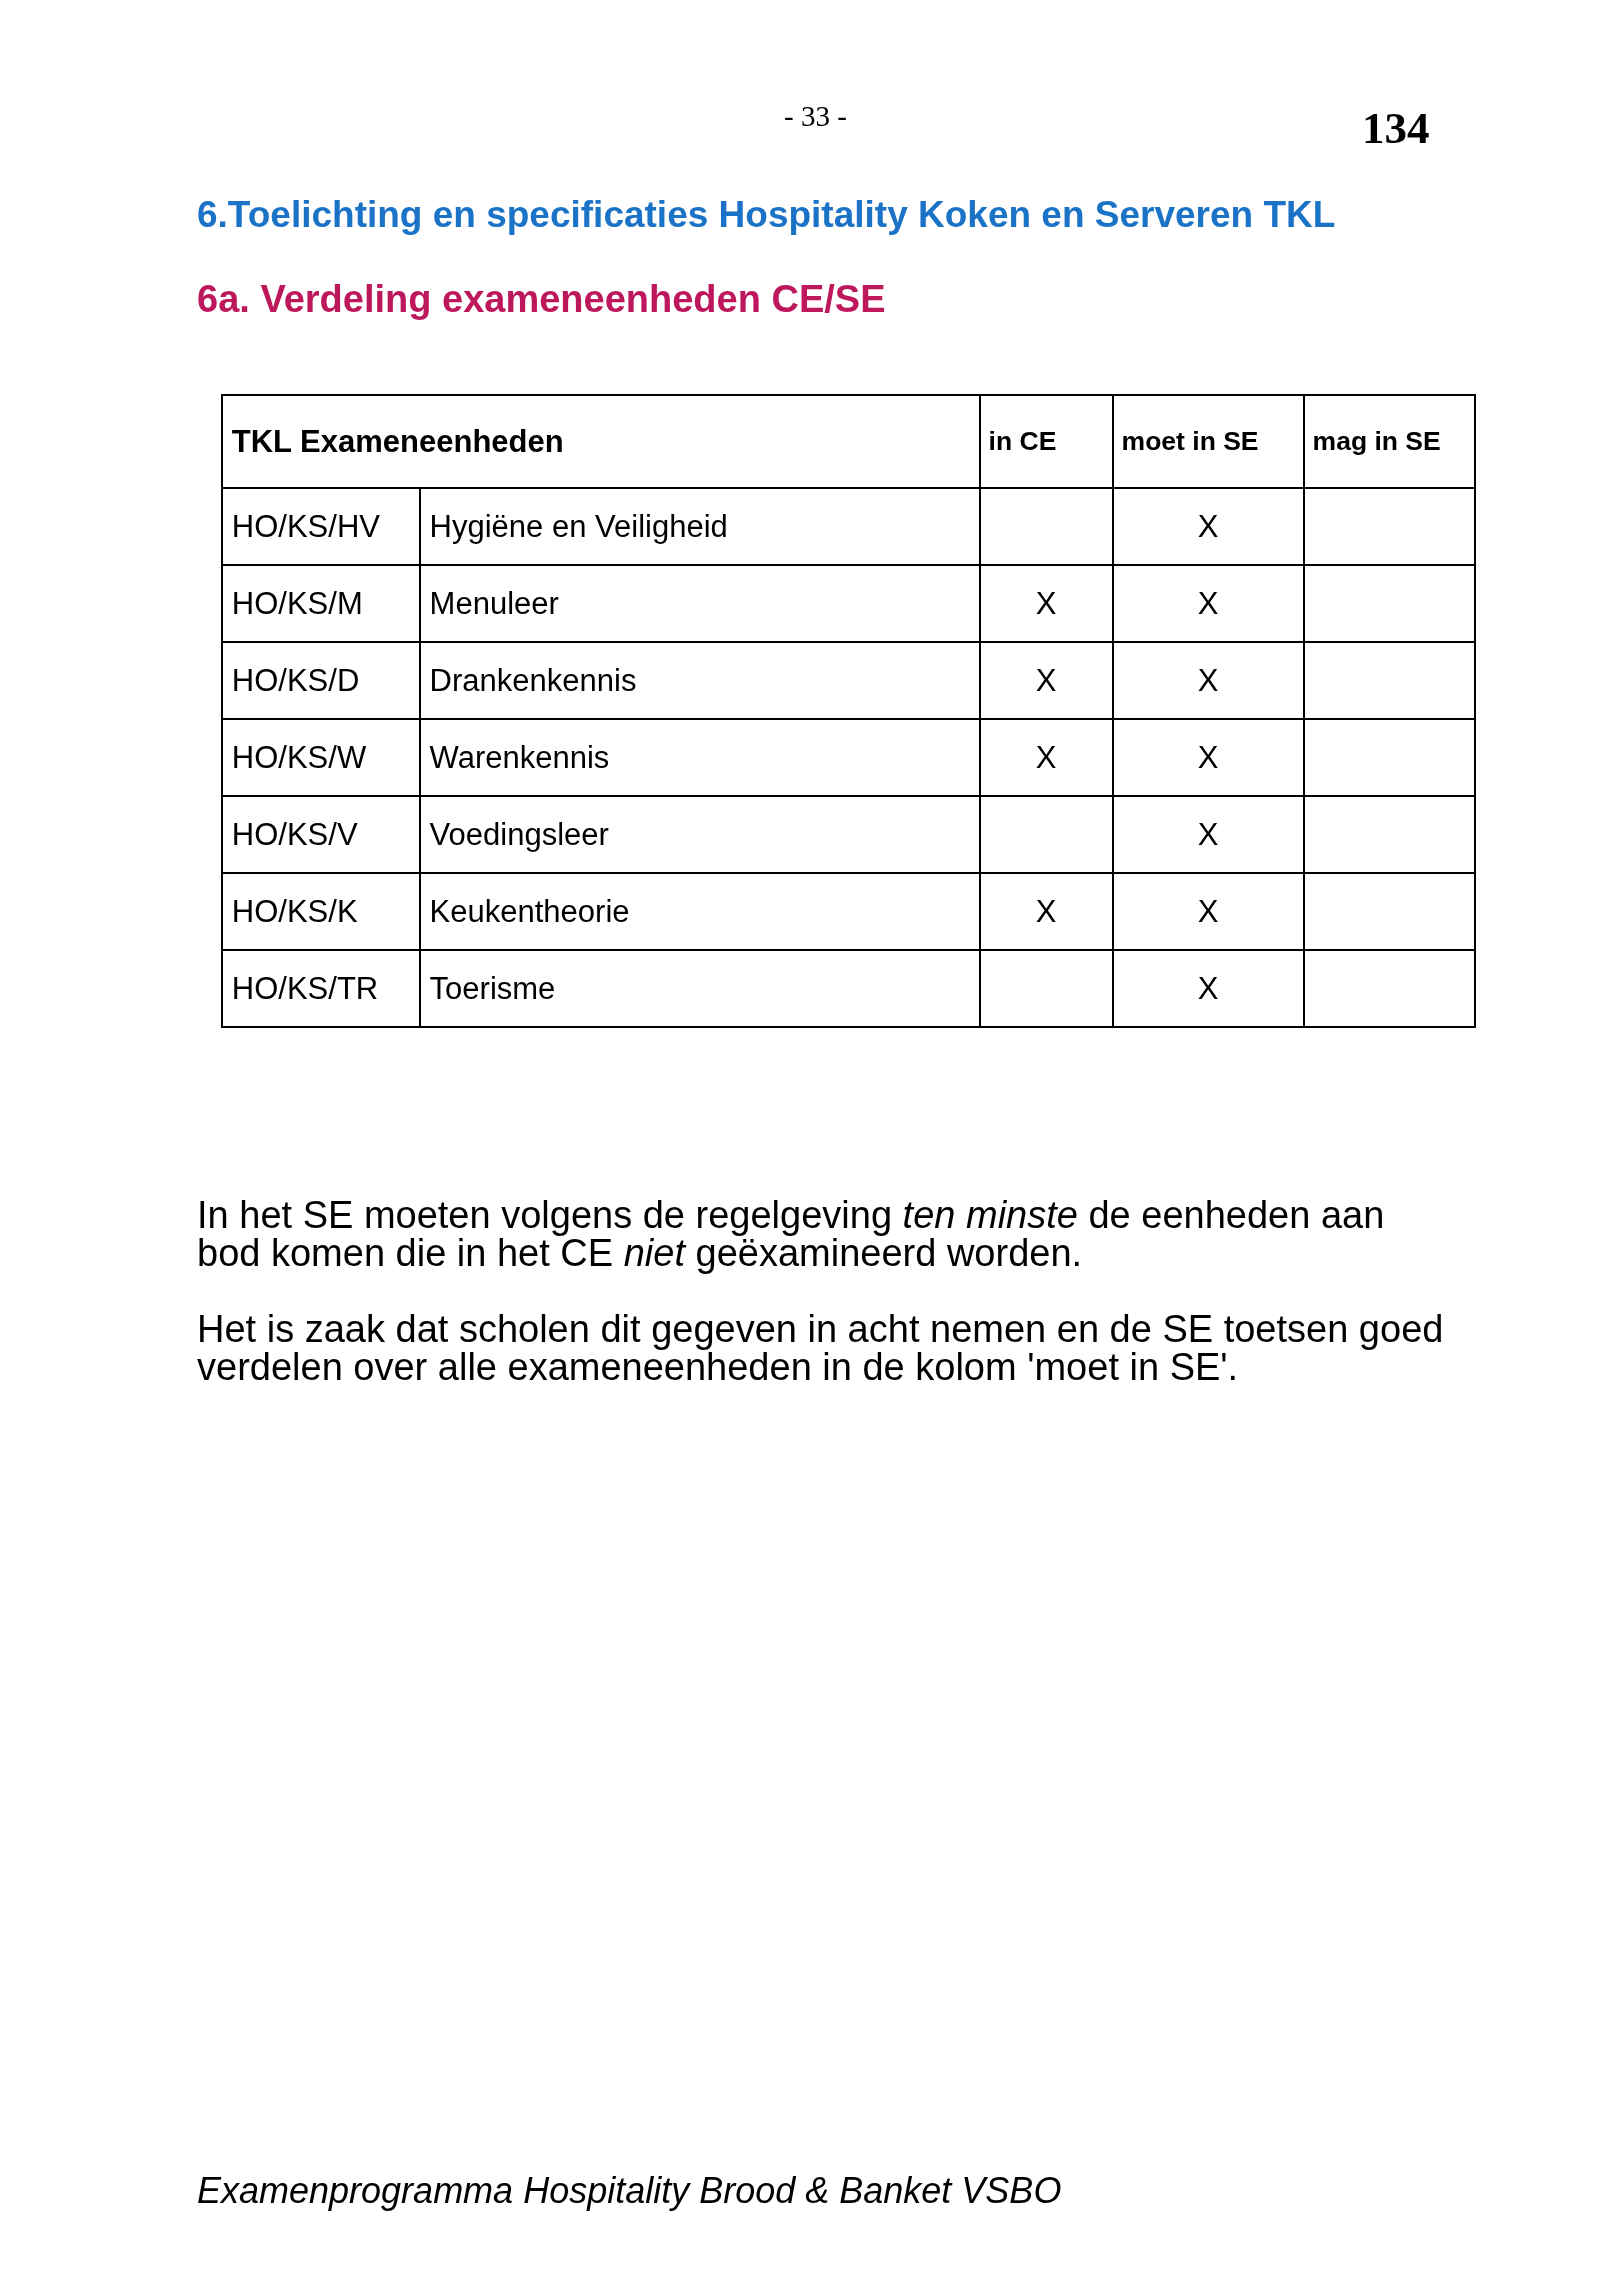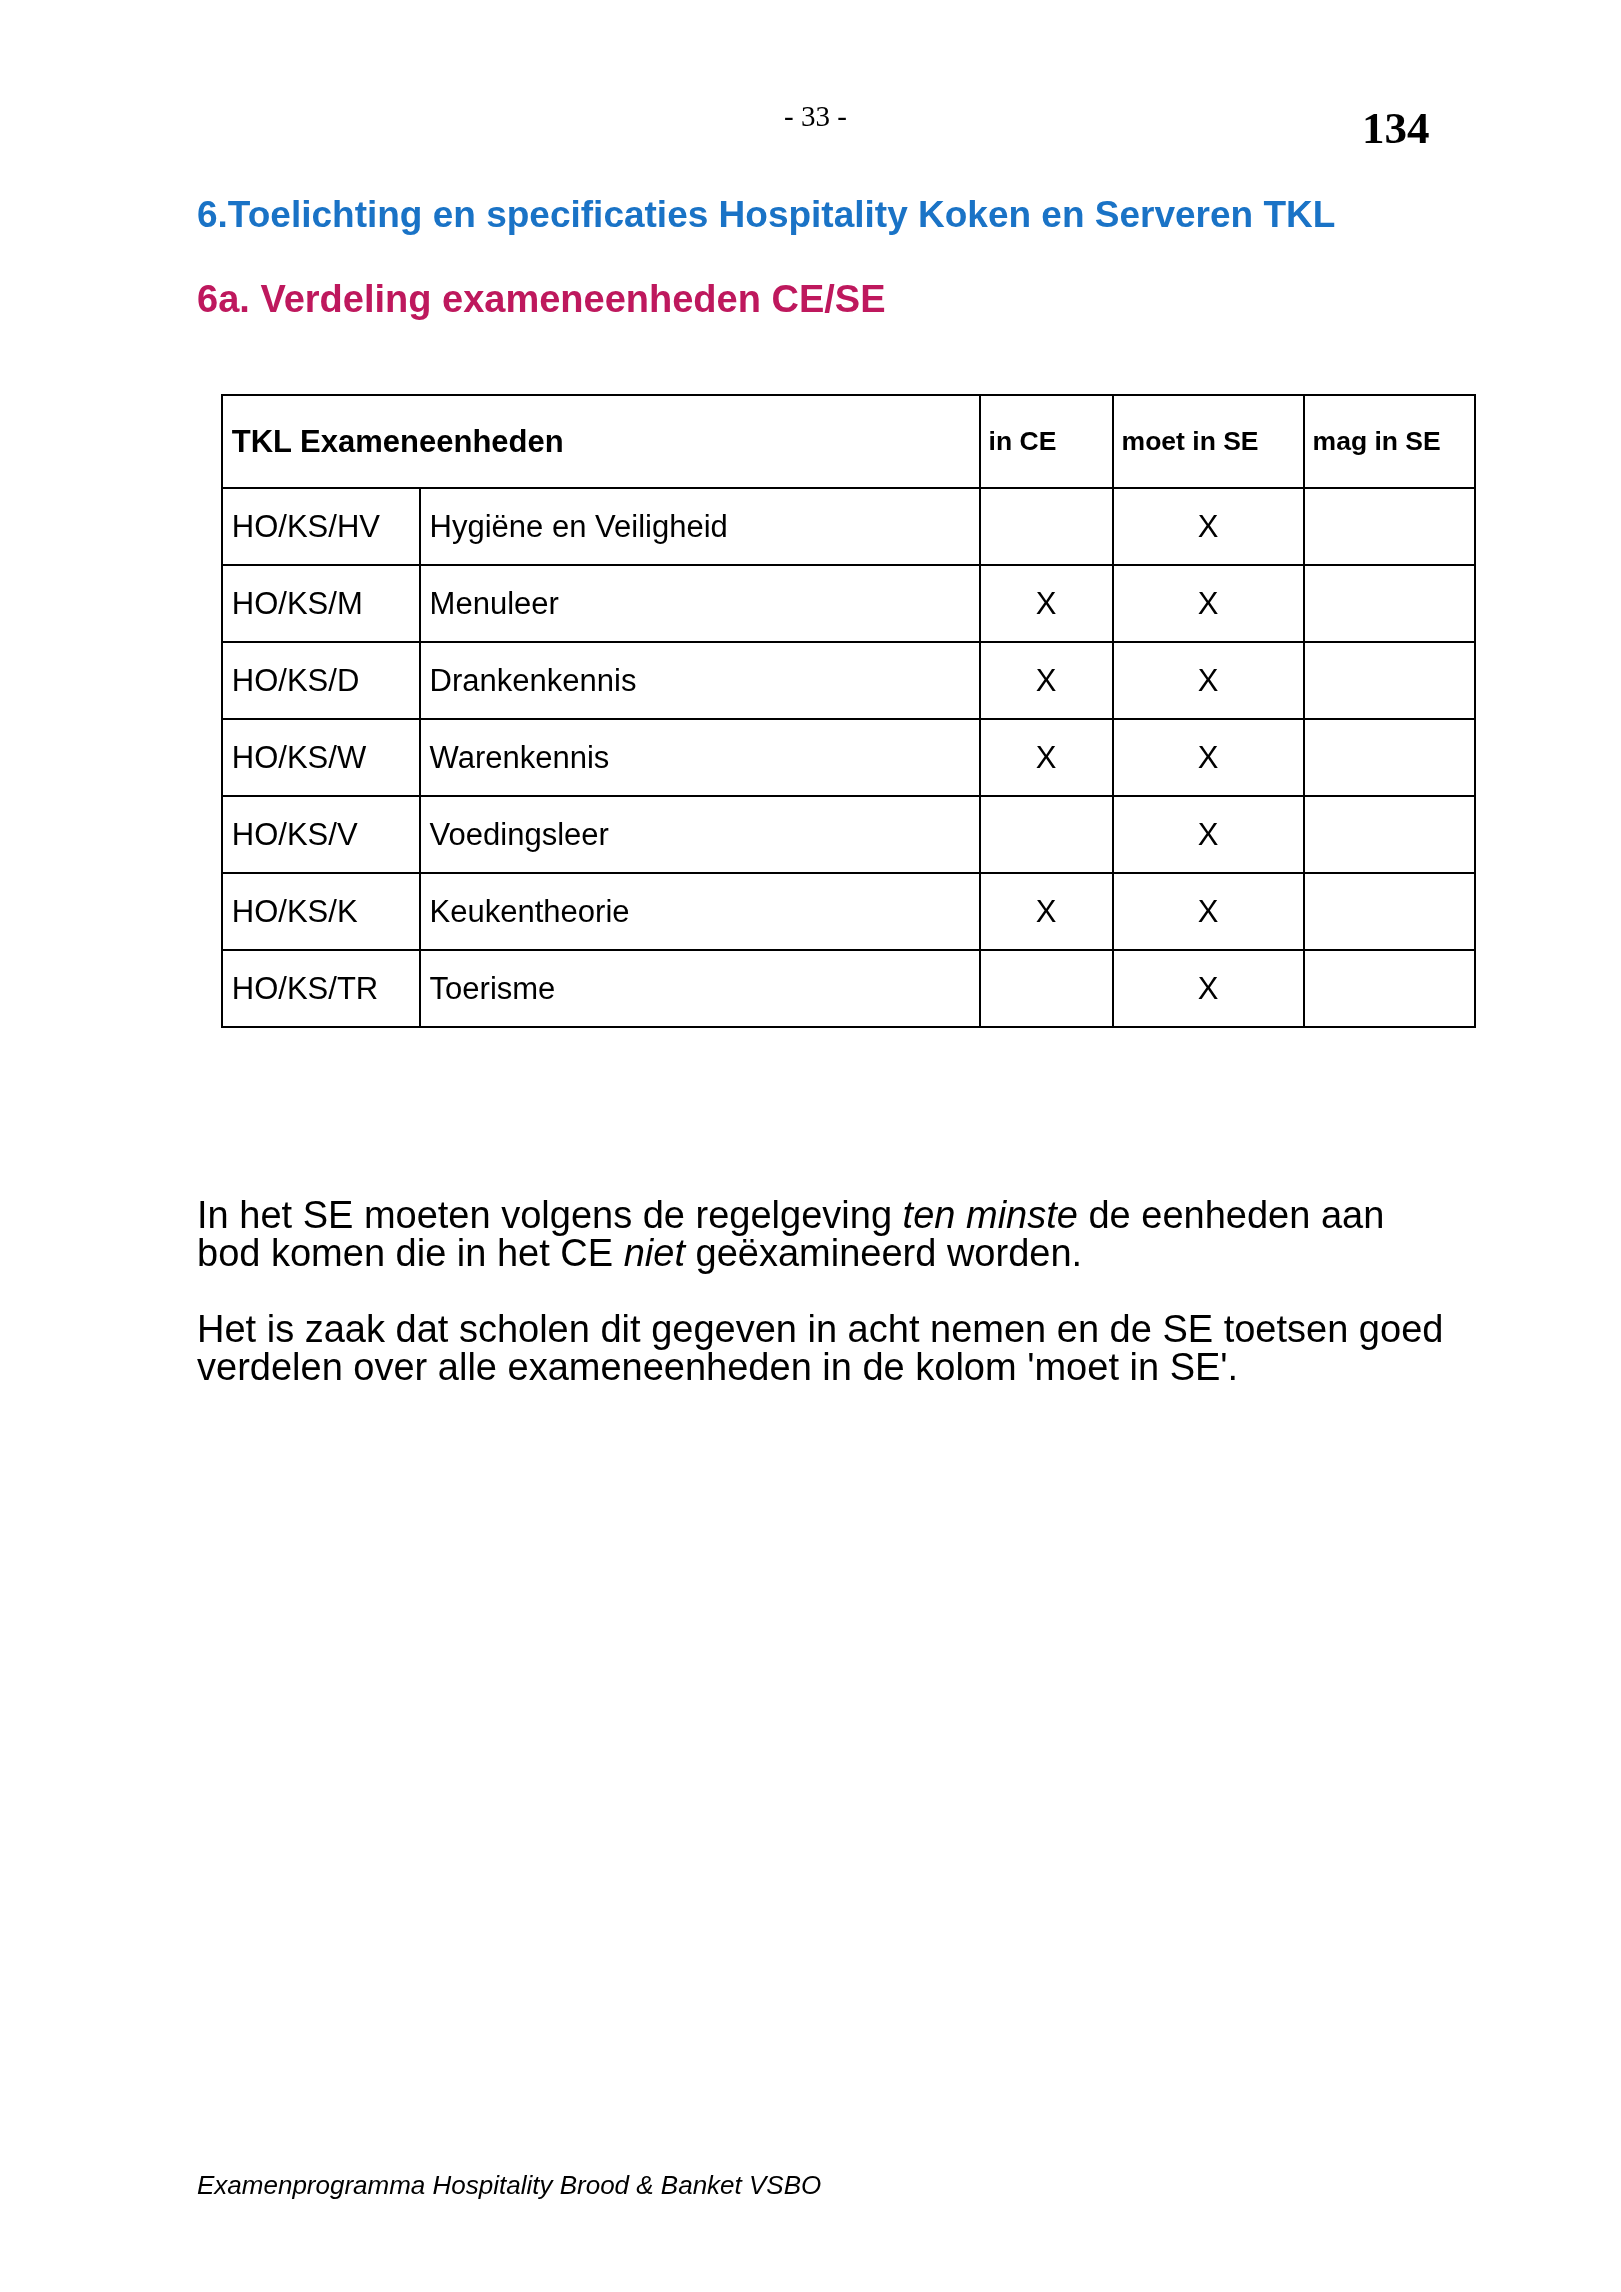--- a/index.html
+++ b/index.html
@@ -13,21 +13,21 @@
   table.units { position: absolute; top: 394px; left: 197px; border-collapse: collapse; font-size: 31px; margin-left: 24px; }
   table.units td, table.units th { border: 2px solid #000; padding: 0 0 0 8.8px; height: 75px; vertical-align: middle; text-align: left; font-weight: normal; }
   table.units th { font-weight: bold; }
   table.units th.title { font-size: 31px; }
   table.units th.sm { font-size: 26.5px; text-align: left; padding: 8px; }
   table.units td.mark { text-align: center; padding: 0; }
   .c1 { width: 187px; } .c2 { width: 549px; } .c3 { width: 115px; } .c4 { width: 173px; } .c5 { width: 153px; }
   .para { position: absolute; left: 197px; width: 1255px; font-size: 38px; line-height: 38px; }
   #para1 { top: 1196px; }
   #para2 { top: 1310px; }
-  .footer { position: absolute; top: 2170px; left: 197px; font-size: 26px; font-style: italic; white-space: nowrap; }
+  .footer { position: absolute; top: 2170px; left: 197px; font-size: 36px; font-style: italic; white-space: nowrap; }
 </style>
 </head>
 <body>
 
 <div id="page-number-center" class="serif">- 33 -</div>
 <div id="page-number-right" class="serif">134</div>
 
 <div class="h1 sans">6.Toelichting en specificaties Hospitality Koken en Serveren TKL</div>
 <div class="h2 sans">6a. Verdeling exameneenheden CE/SE</div>
 

